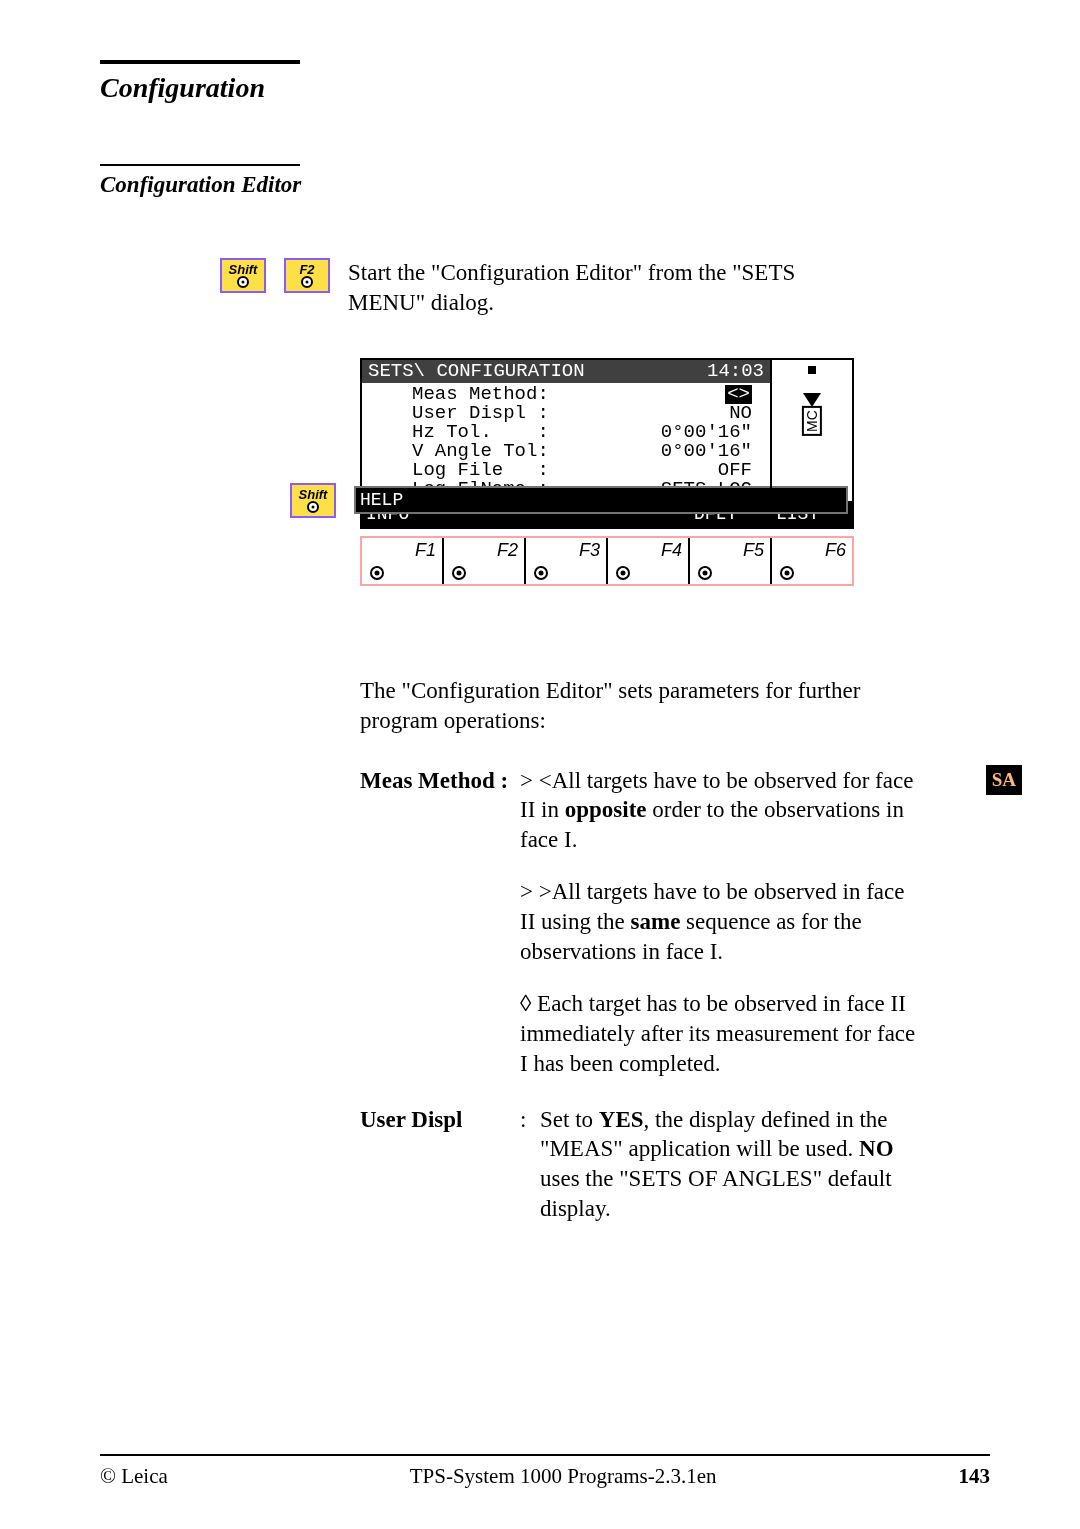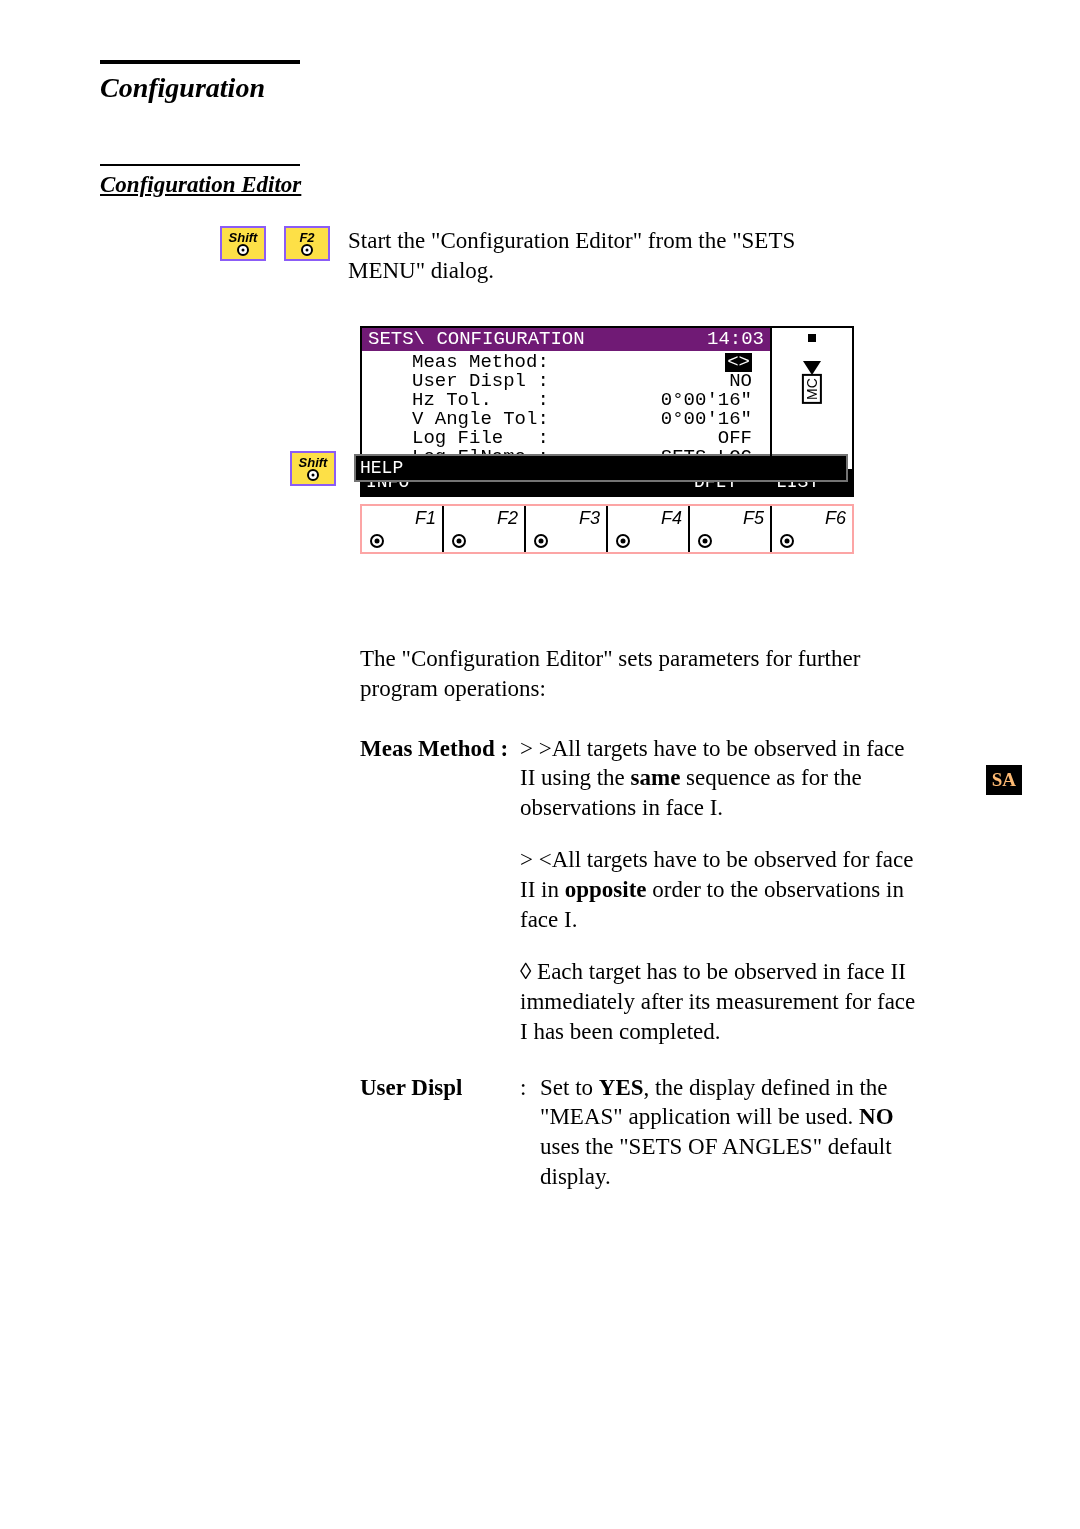--- a/index.html
+++ b/index.html
@@ -34,22 +34,21 @@
   .rule-sub {
     border-top: 2px solid #000;
     width: 200px;
     margin-bottom: 6px;
   }
   .subsection-title {
     font-family: "Times New Roman", Times, serif;
     font-weight: bold;
     font-style: italic;
     font-size: 23px;
-    margin: 0 0 28px 0;
-    text-decoration: underline;
+    margin: 0 0 60px 0;
   }
   .content-row {
     display: flex;
     align-items: flex-start;
     gap: 18px;
     margin-left: 120px;
   }
   .key {
     display: inline-block;
     border: 2px solid #8b5cf6;
@@ -103,21 +102,21 @@
     width: 490px;
     font-family: "Courier New", Courier, monospace;
     font-size: 19px;
     line-height: 1.0;
   }
   .screen-row {
     display: flex;
     align-items: stretch;
   }
   .screen-header {
-    background: #701a75;
+    background: #404040;
     color: #fff;
     padding: 2px 6px;
     display: flex;
     justify-content: space-between;
     flex: 1;
   }
   .side-col {
     border-left: 2px solid #000;
     width: 80px;
     display: flex;
@@ -376,30 +375,35 @@
       <div class="fkey"><span>F6</span><span class="fdot"></span></div>
     </div>
   </div>
 
   <div class="body-text">The "Configuration Editor" sets parameters for further program operations:</div>
 
   <div class="def-list">
     <div class="def-row">
       <div class="def-label"><span>Meas Method</span> <span>:</span></div>
       <div class="def-body">
+        <p><span>&gt; &lt;All targets have to be observed for face II in </span><b>opposite</b><span> order to the observations in face I.</span></p>
         <p><span>&gt; &gt;All targets have to be observed in face II using the </span><b>same</b><span> sequence as for the observations in face I.</span></p>
-        <p><span>&gt; &lt;All targets have to be observed for face II in </span><b>opposite</b><span> order to the observations in face I.</span></p>
         <p>◊ Each target has to be observed in face II immediately after its measurement for face I has been completed.</p>
       </div>
     </div>
     <div class="def-row">
       <div class="def-label">User Displ</div>
       <div class="def-colon">:</div>
       <div class="def-body">
         <p><span>Set to </span><b>YES</b><span>, the display defined in the "MEAS" application will be used. </span><b>NO</b><span> uses the "SETS OF ANGLES" default display.</span></p>
       </div>
     </div>
   </div>
 
   <div class="side-tab">SA</div>
 
+  <div class="footer">
+    <span>© Leica</span>
+    <span>TPS-System 1000 Programs-2.3.1en</span>
+    <span class="pageno">143</span>
+  </div>
 
 </div>
 
 </body></html>

